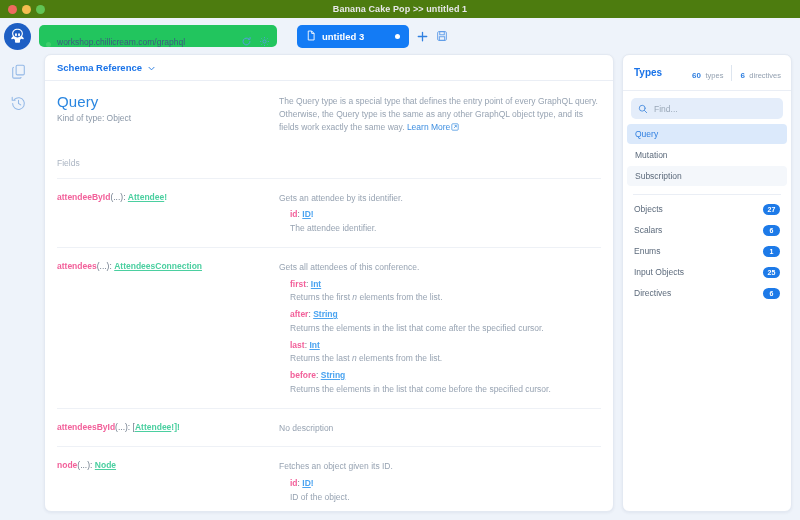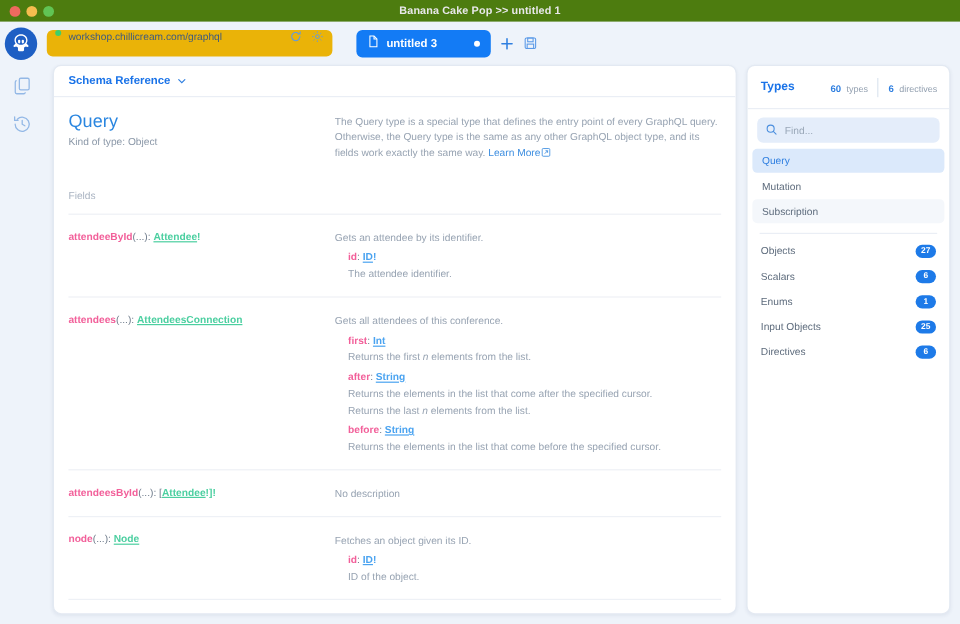--- a/index.html
+++ b/index.html
@@ -39,22 +39,22 @@
     gap: 8px;
   }
   .logo {
     width: 27px; height: 27px; border-radius: 50%;
     background: #1e5fc4;
     display: flex; align-items: center; justify-content: center;
     flex: 0 0 27px;
   }
   .urlbar {
     width: 238px; height: 22px; border-radius: 5px;
-    background: #eab308;
-    display: flex; align-items: flex-start;
+    background: #22c55e;
+    display: flex; align-items: flex-end;
     padding: 0 7px;
     gap: 6px;
     flex: 0 0 238px;
   }
   .dot-green { width: 5px; height: 5px; border-radius: 50%; background: #3fcf6b; flex:0 0 5px; }
   .url-text {
     font-size: 8.5px; color: #3d5a80; flex: 1; white-space: nowrap; overflow: hidden;
   }
   .url-icons { display: flex; gap: 7px; align-items: center; }
   .tabs-area { display: flex; align-items: center; gap: 7px; margin-left: 12px; }
@@ -301,20 +301,21 @@
               </div>
             </div>
             <div class="field-row">
               <div class="field-sig"><span class="n-field">attendees</span><span class="n-paren">(...)</span><span class="n-paren">: </span><span class="n-brk"></span><span class="n-type">AttendeesConnection</span><span class="n-bang"></span></div>
               <div class="field-right">
                 <div class="field-desc">Gets all attendees of this conference.</div>
                 <div class="arg-line"><span class="n-arg">first</span><span class="n-paren">: </span><span class="n-brk"></span><span class="n-argtype">Int</span><span class="n-argtype" style="text-decoration: none;"></span></div>
                 <div class="arg-desc">Returns the first <span class="n-em">n</span> elements from the list.</div>
                 <div class="arg-line"><span class="n-arg">after</span><span class="n-paren">: </span><span class="n-brk"></span><span class="n-argtype">String</span><span class="n-argtype" style="text-decoration: none;"></span></div>
                 <div class="arg-desc">Returns the elements in the list that come after the specified cursor.</div>
+                <div class="arg-line"><span class="n-arg">last</span><span class="n-paren">: </span><span class="n-brk"></span><span class="n-argtype">Int</span><span class="n-argtype" style="text-decoration: none;"></span></div>
                 <div class="arg-desc">Returns the last <span class="n-em">n</span> elements from the list.</div>
                 <div class="arg-line"><span class="n-arg">before</span><span class="n-paren">: </span><span class="n-brk"></span><span class="n-argtype">String</span><span class="n-argtype" style="text-decoration: none;"></span></div>
                 <div class="arg-desc">Returns the elements in the list that come before the specified cursor.</div>
               </div>
             </div>
             <div class="field-row">
               <div class="field-sig"><span class="n-field">attendeesById</span><span class="n-paren">(...)</span><span class="n-paren">: </span><span class="n-brk">[</span><span class="n-type">Attendee</span><span class="n-bang">!]!</span></div>
               <div class="field-right">
                 <div class="field-desc">No description</div>
               </div>

